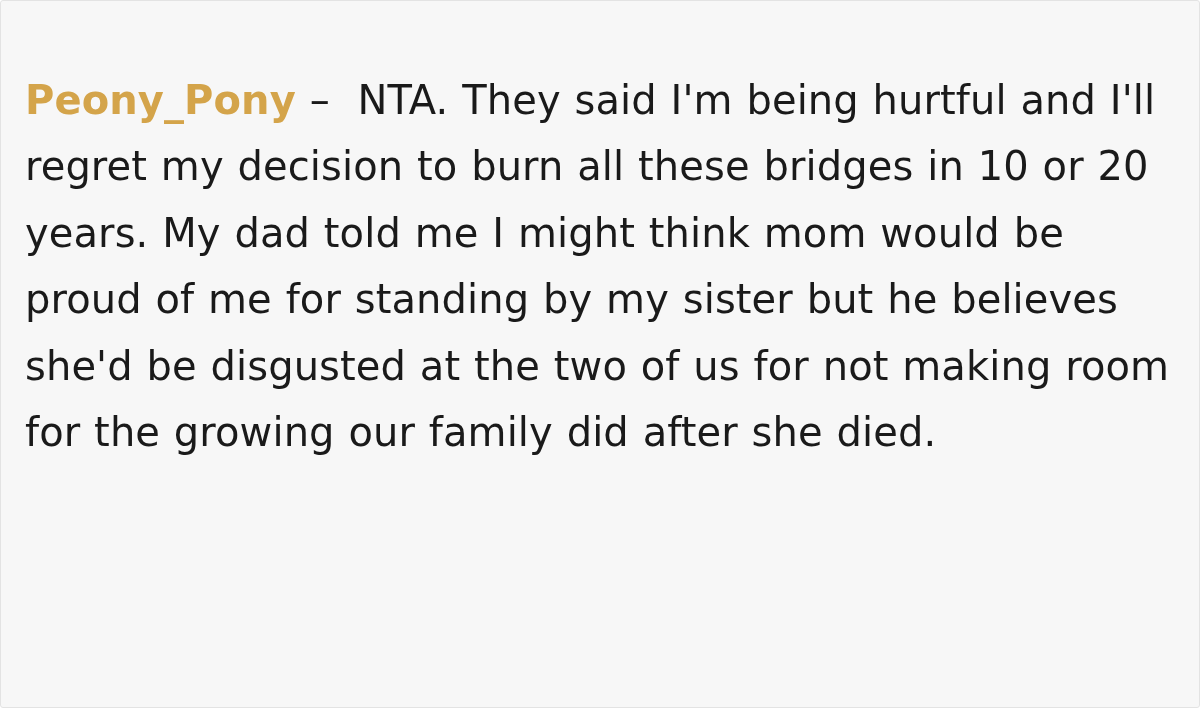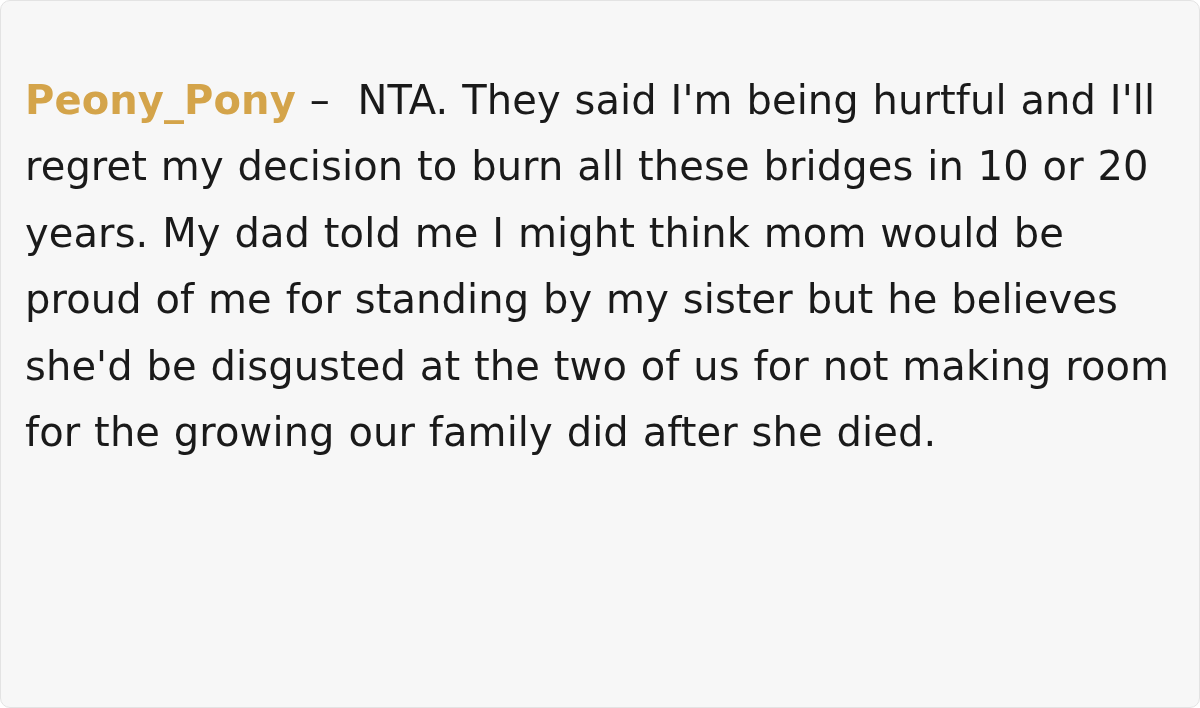--- a/index.html
+++ b/index.html
@@ -9,21 +9,21 @@
     height: 708px;
     background: #ffffff;
     font-family: "DejaVu Sans", sans-serif;
   }
   .card {
     box-sizing: border-box;
     width: 1200px;
     height: 708px;
     background: #f7f7f7;
     border: 1px solid #e3e3e3;
-    border-radius: 10px;
+    border-radius: 3px;
     padding: 26px 26px 26px 24px;
     overflow: hidden;
   }
   .comment-body {
     font-size: 40px;
     line-height: 1.66;
     color: #1a1a1a;
     letter-spacing: 0.1px;
     text-align: left;
     word-spacing: 1px;

